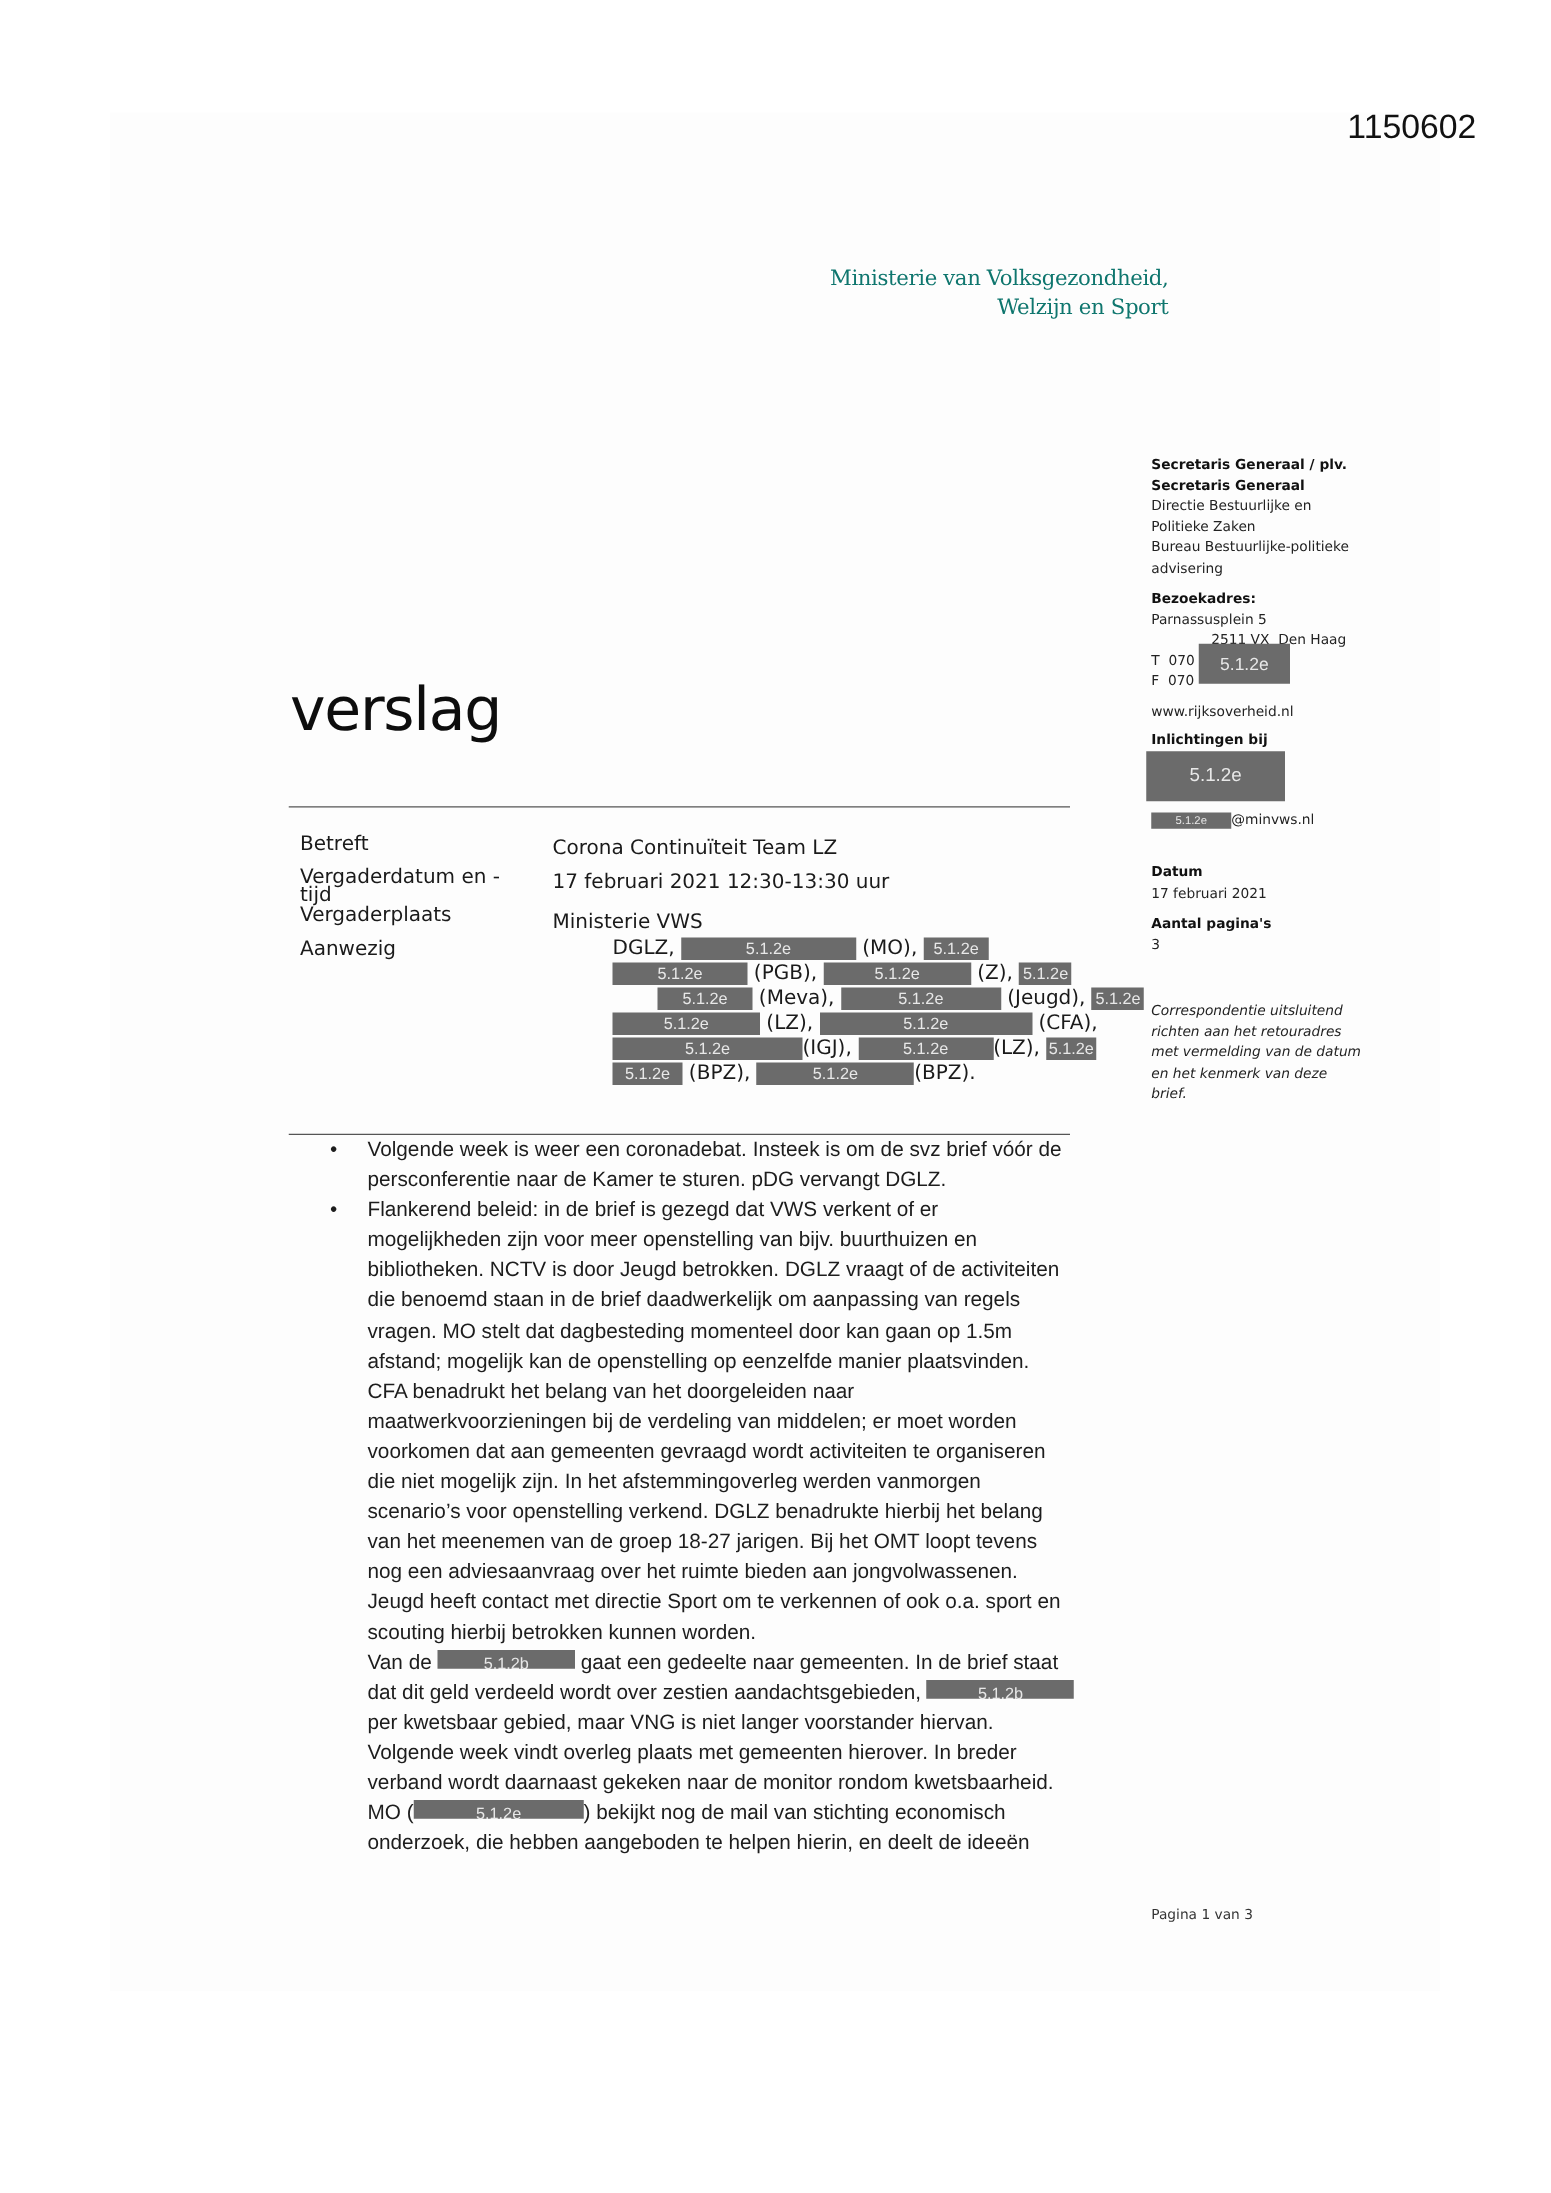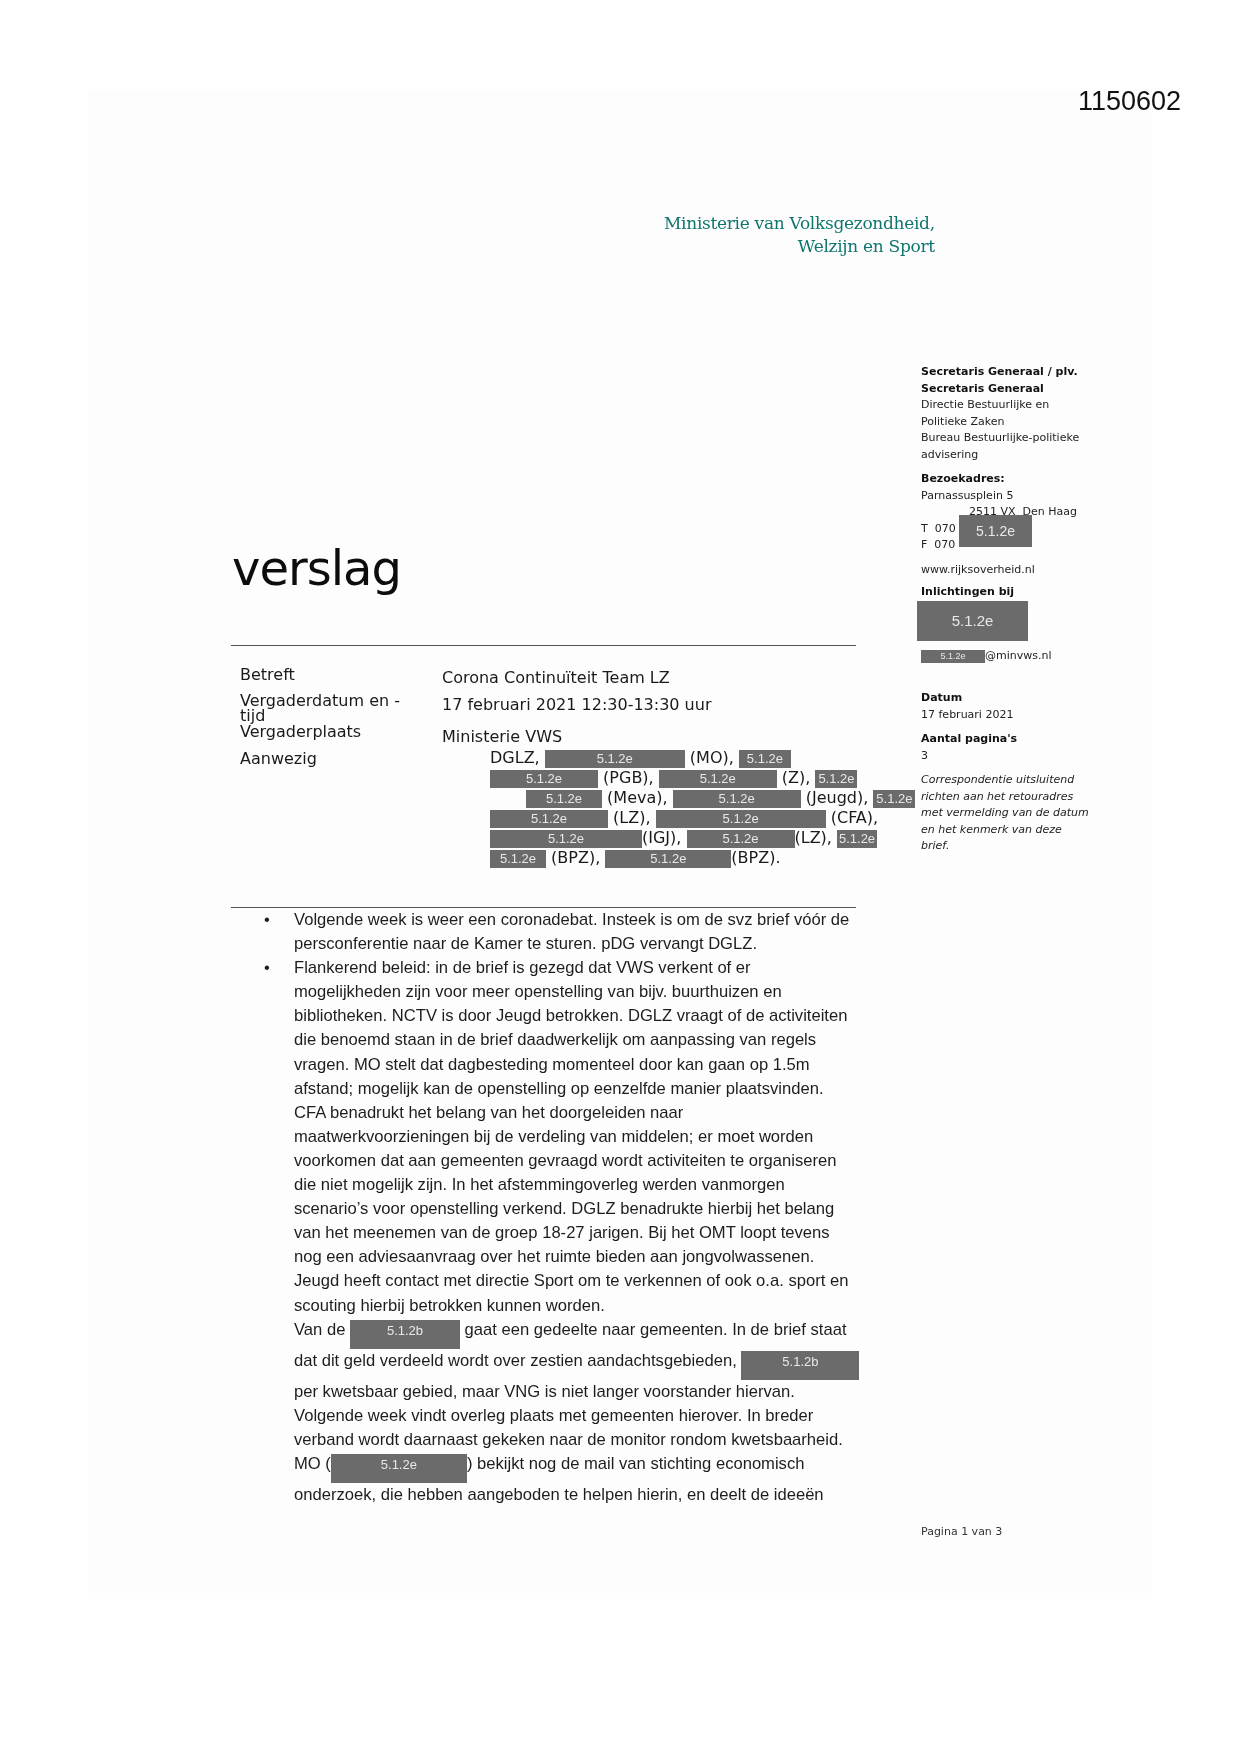--- a/index.html
+++ b/index.html
@@ -20,21 +20,21 @@
     font-family:"DejaVu Serif", serif; font-size:17px; line-height:23px; color:#0f766e;
     letter-spacing:-0.3px;
     text-align:right;
   }
   .sidebar {
     position:absolute; left:921px; top:364px; width:230px;
     font-family:"DejaVu Sans", sans-serif; font-size:11px; line-height:16.5px; color:#222;
   }
   .sidebar .b { font-weight:bold; color:#111; }
   .sidebar .gap { height:8px; }
-  .sidebar .it { font-style:italic; }
+  .sidebar .it { font-style:italic;margin-top:29px; }
   .redact {
     display:inline-block; background:#6b6b6b; color:#e8e8e8;
     font-family:"Liberation Sans", sans-serif; text-align:center; vertical-align:baseline;
   }
   .abs { position:absolute; }
   .title {
     position:absolute; left:232px; top:540px;
     font-family:"DejaVu Sans", sans-serif; font-size:48px; color:#0d0d0d; letter-spacing:-1px;
   }
   .rule { position:absolute; height:1px; background:#555; }
@@ -42,21 +42,21 @@
     position:absolute; left:240px; font-size:16px; color:#1a1a1a; line-height:15px;
   }
   .meta-val { position:absolute; left:442px; font-size:16px; color:#1a1a1a; }
   .attend { position:absolute; left:442px; top:748px; width:420px; font-size:16px; line-height:19.5px;margin-left:48px; }
   .attend .redact { font-size:13px; height:18px; line-height:18px; }
   .body-text {
     position:absolute; left:294px; top:908px; width:620px;
     font-family:"Liberation Sans", sans-serif; font-size:16.6px; line-height:24.1px; color:#1d1d1d;
   }
   .bullet { position:absolute; left:-30px; }
-  .body-text .redact { font-size:13px; height:29px; line-height:21px; }
+  .body-text .redact { font-size:13px; height:15px; line-height:21px; }
   .pagina {
     position:absolute; left:921px; top:1525px; font-size:11px; color:#333;
   }
 </style>
 </head>
 <body>
 
 <div class="scan"></div>
 
 <div class="docnum">1150602</div>

